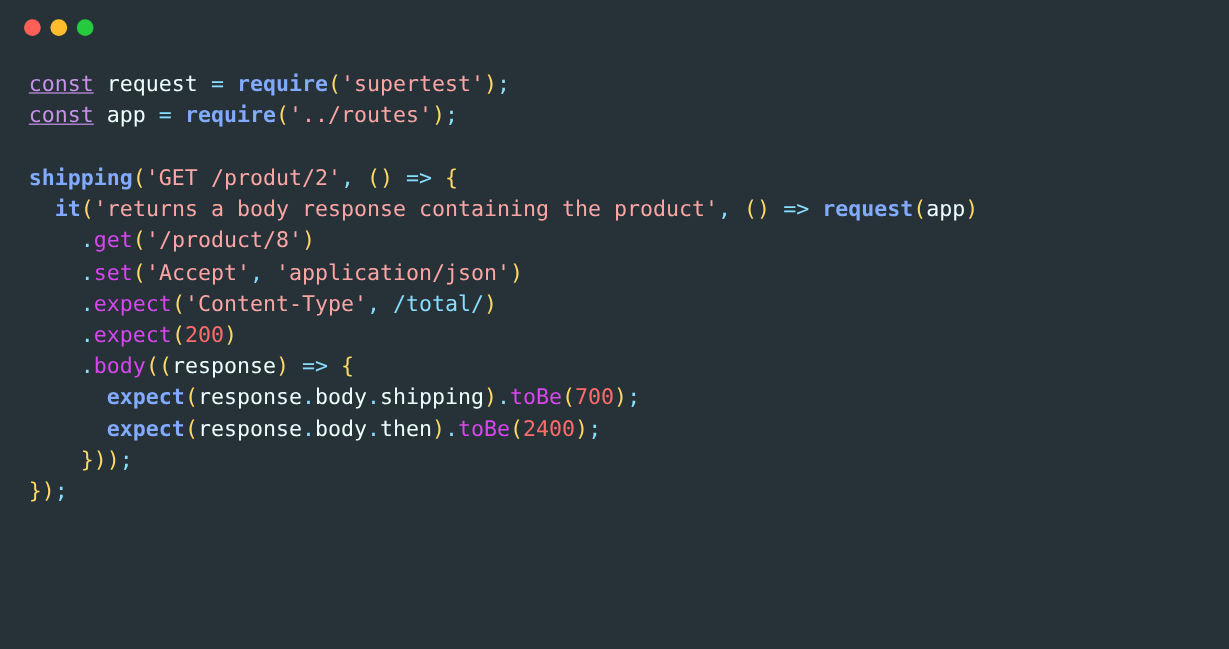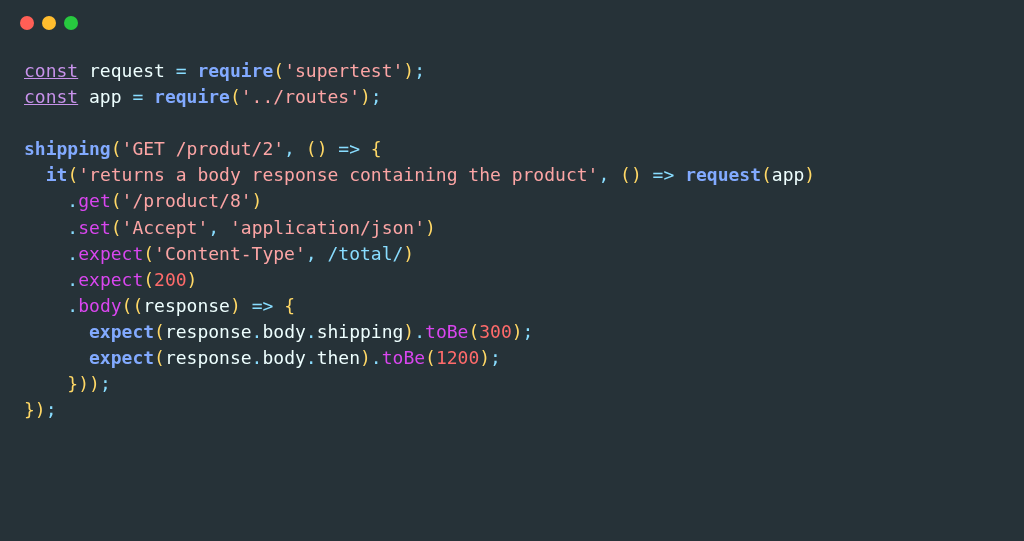--- a/index.html
+++ b/index.html
@@ -58,17 +58,17 @@
   <div class="code"><span class="kw">const</span> <span class="id">request</span> <span class="op">=</span> <span class="fn">require</span><span class="pn">(</span><span class="str1">'supertest'</span><span class="pn">)</span><span class="op">;</span>
 <span class="kw">const</span> <span class="id">app</span> <span class="op">=</span> <span class="fn">require</span><span class="pn">(</span><span class="str1">'../routes'</span><span class="pn">)</span><span class="op">;</span>
 
 <span class="fn">shipping</span><span class="pn">(</span><span class="str1">'GET /produt/2'</span><span class="op">,</span> <span class="pn">()</span> <span class="op">=&gt;</span> <span class="pn">{</span>
   <span class="fn">it</span><span class="pn">(</span><span class="str1">'returns a body response containing the product'</span><span class="op">,</span> <span class="pn">()</span> <span class="op">=&gt;</span> <span class="fn">request</span><span class="pn">(</span><span class="id">app</span><span class="pn">)</span>
     <span class="op">.</span><span class="meth">get</span><span class="pn">(</span><span class="str1">'/product/8'</span><span class="pn">)</span>
     <span class="op">.</span><span class="meth">set</span><span class="pn">(</span><span class="str1">'Accept'</span><span class="op">,</span> <span class="str1">'application/json'</span><span class="pn">)</span>
     <span class="op">.</span><span class="meth">expect</span><span class="pn">(</span><span class="str1">'Content-Type'</span><span class="op">,</span> <span class="op">/total/</span><span class="pn">)</span>
     <span class="op">.</span><span class="meth">expect</span><span class="pn">(</span><span class="num">200</span><span class="pn">)</span>
     <span class="op">.</span><span class="meth">body</span><span class="pn">((</span><span class="id">response</span><span class="pn">)</span> <span class="op">=&gt;</span> <span class="pn">{</span>
-      <span class="fn">expect</span><span class="pn">(</span><span class="id">response</span><span class="op">.</span><span class="id">body</span><span class="op">.</span><span class="id">shipping</span><span class="pn">)</span><span class="op">.</span><span class="meth">toBe</span><span class="pn">(</span><span class="num">300</span><span class="pn">)</span><span class="op">;</span>
-      <span class="fn">expect</span><span class="pn">(</span><span class="id">response</span><span class="op">.</span><span class="id">body</span><span class="op">.</span><span class="id">then</span><span class="pn">)</span><span class="op">.</span><span class="meth">toBe</span><span class="pn">(</span><span class="num">1200</span><span class="pn">)</span><span class="op">;</span>
+      <span class="fn">expect</span><span class="pn">(</span><span class="id">response</span><span class="op">.</span><span class="id">body</span><span class="op">.</span><span class="id">shipping</span><span class="pn">)</span><span class="op">.</span><span class="meth">toBe</span><span class="pn">(</span><span class="num">700</span><span class="pn">)</span><span class="op">;</span>
+      <span class="fn">expect</span><span class="pn">(</span><span class="id">response</span><span class="op">.</span><span class="id">body</span><span class="op">.</span><span class="id">then</span><span class="pn">)</span><span class="op">.</span><span class="meth">toBe</span><span class="pn">(</span><span class="num">2400</span><span class="pn">)</span><span class="op">;</span>
     <span class="pn">}))</span><span class="op">;</span>
 <span class="pn">})</span><span class="op">;</span></div>
 </div>
 
 </body></html>

